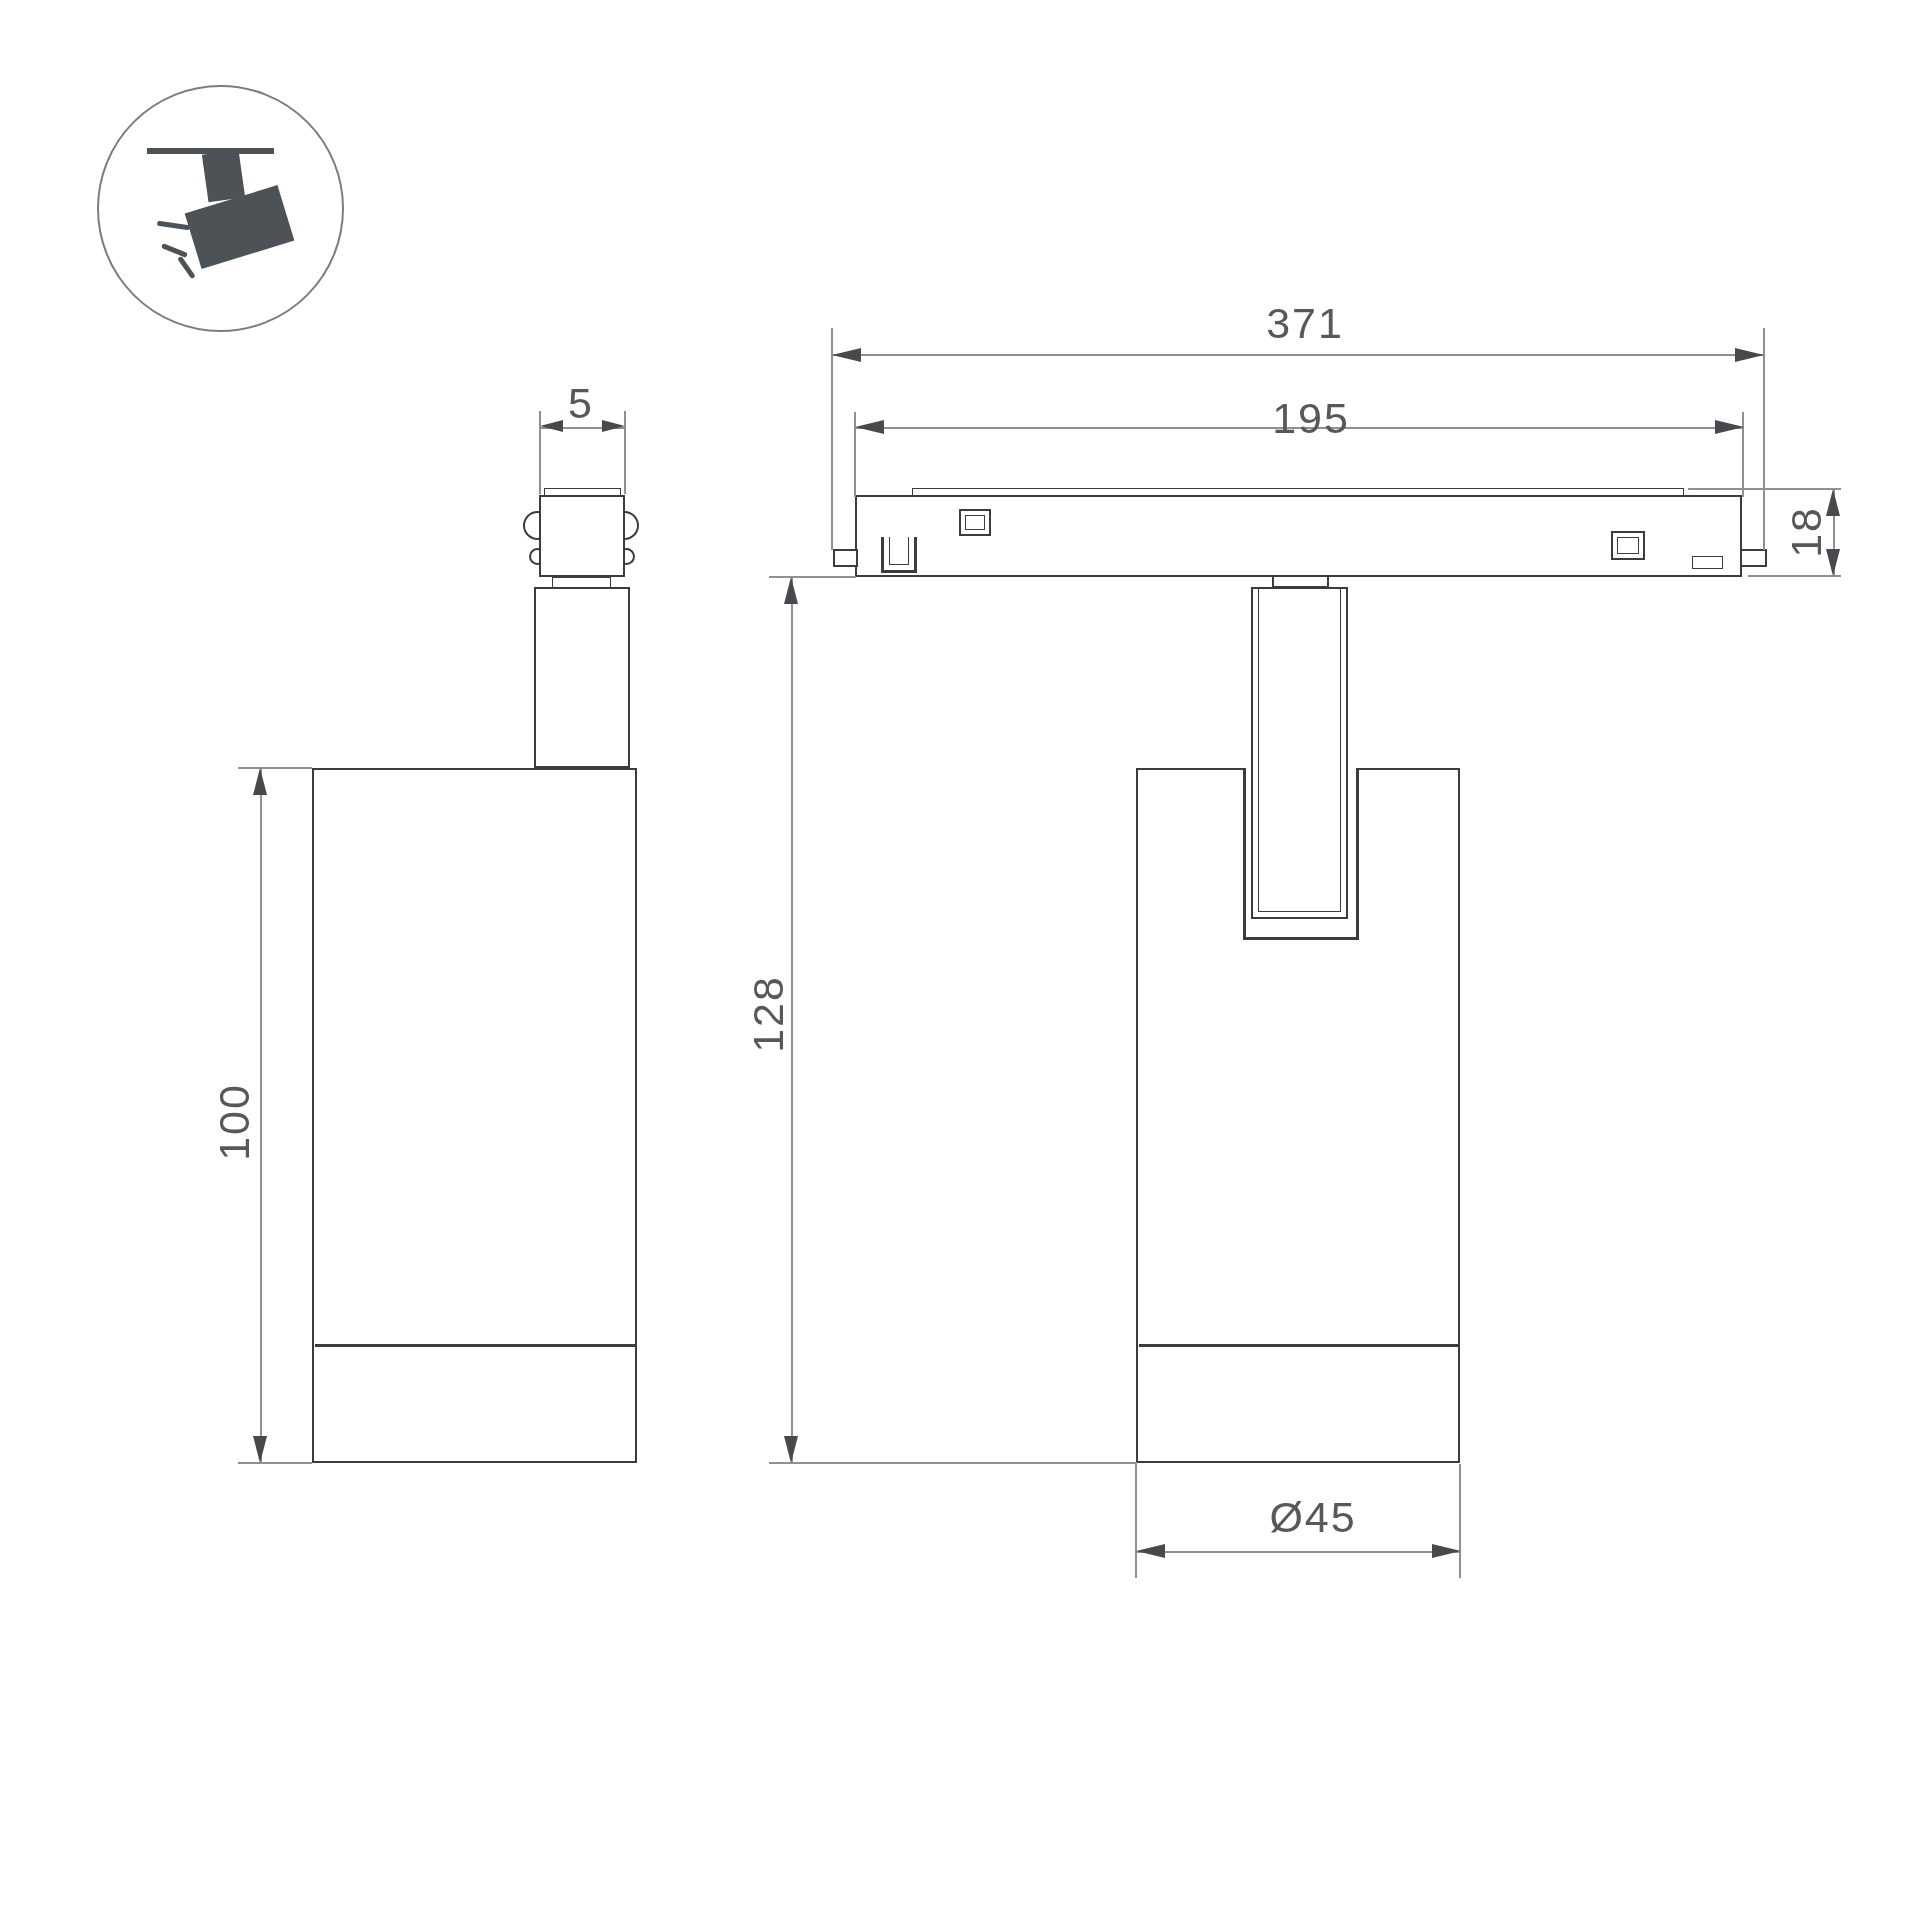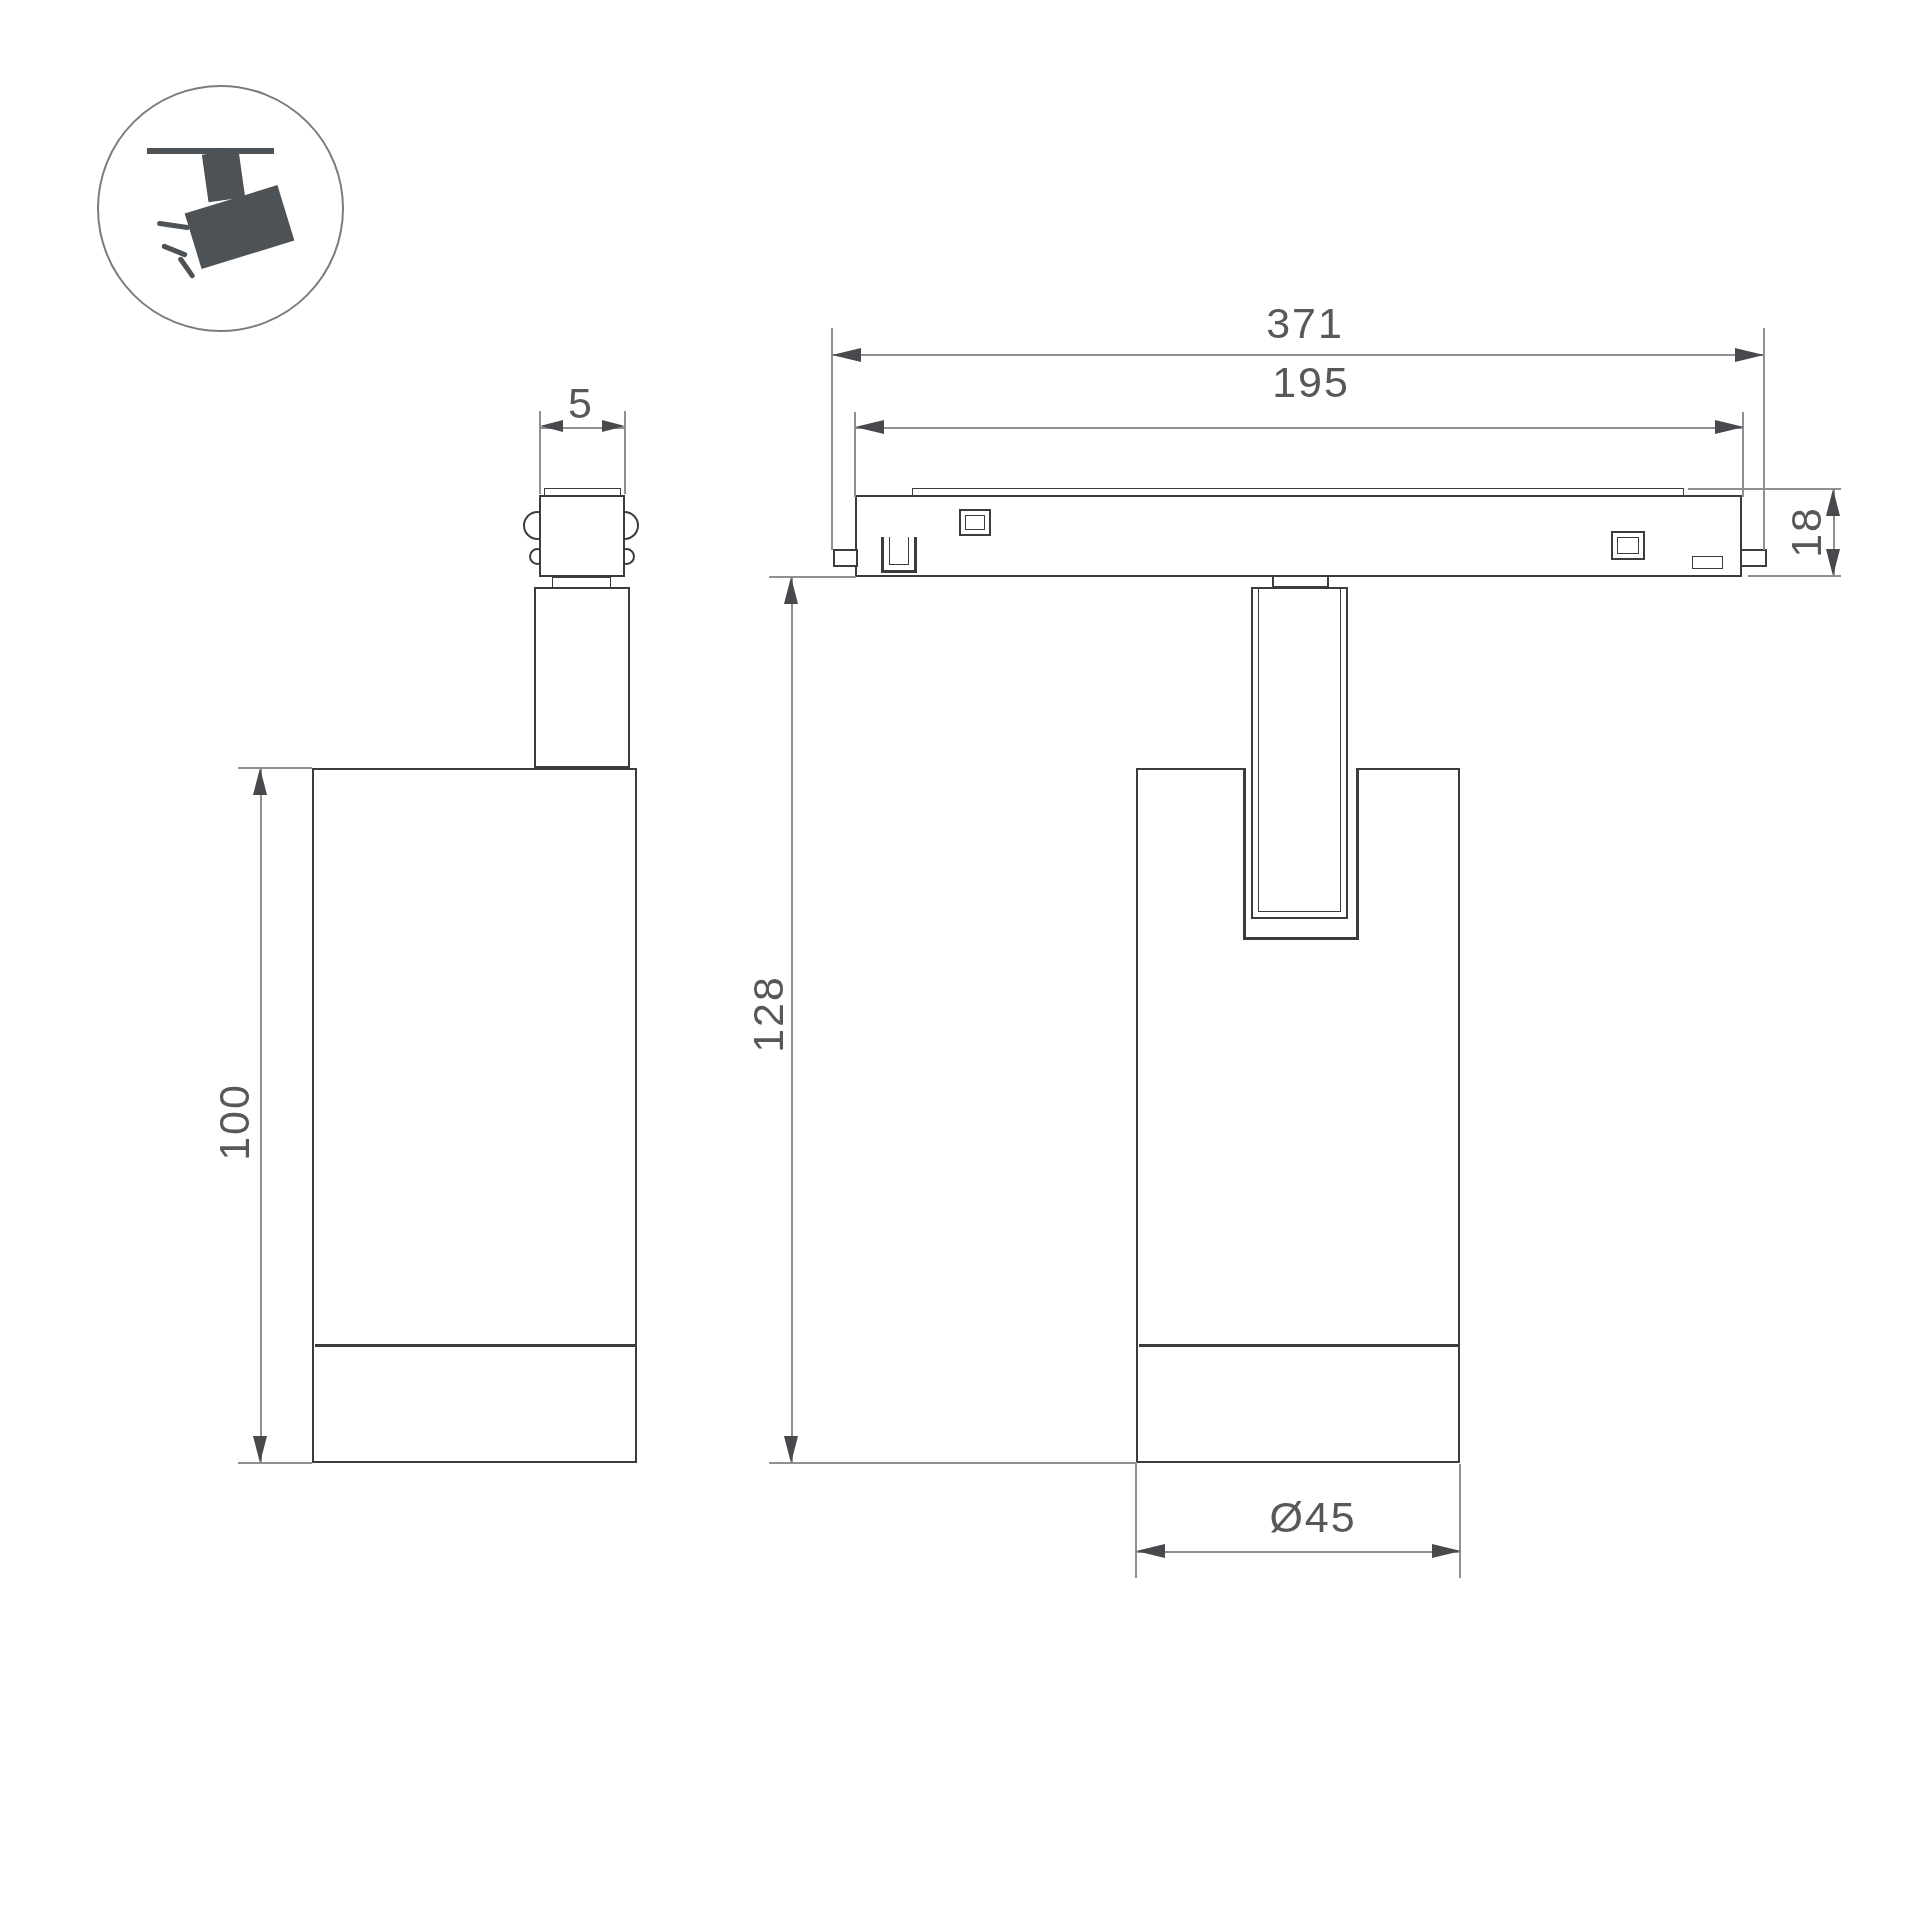--- a/index.html
+++ b/index.html
@@ -103,21 +103,21 @@
   <div class="abs dline" style="left:832px;top:354px;width:932px;height:1.9px;"></div>
   <div class="arr arrL" style="left:832px;top:348px;"></div>
   <div class="arr arrR" style="left:1735px;top:348px;"></div>
   <div class="dlabel" style="left:1305px;top:323px;">371</div>
 
   <div class="abs dline" style="left:854px;top:412px;width:1.9px;height:85px;"></div>
   <div class="abs dline" style="left:1742px;top:412px;width:1.9px;height:85px;"></div>
   <div class="abs dline" style="left:855px;top:427px;width:888px;height:1.9px;"></div>
   <div class="arr arrL" style="left:855px;top:420px;"></div>
   <div class="arr arrR" style="left:1715px;top:420px;"></div>
-  <div class="dlabel" style="left:1311px;top:382px;">195</div>
+  <div class="dlabel" style="left:1311px;top:418px;">195</div>
 
   <div class="abs dline" style="left:1688px;top:488px;width:153px;height:1.9px;"></div>
   <div class="abs dline" style="left:1748px;top:575px;width:93px;height:1.9px;"></div>
   <div class="abs dline" style="left:1833px;top:489px;width:1.9px;height:88px;"></div>
   <div class="arr arrU" style="left:1826px;top:489px;"></div>
   <div class="arr arrD" style="left:1826px;top:549px;"></div>
   <div class="dlabel vert" style="left:1806px;top:532px;">18</div>
 
   <div class="abs dline" style="left:769px;top:576px;width:87px;height:1.9px;"></div>
   <div class="abs dline" style="left:769px;top:1462px;width:368px;height:1.9px;"></div>

